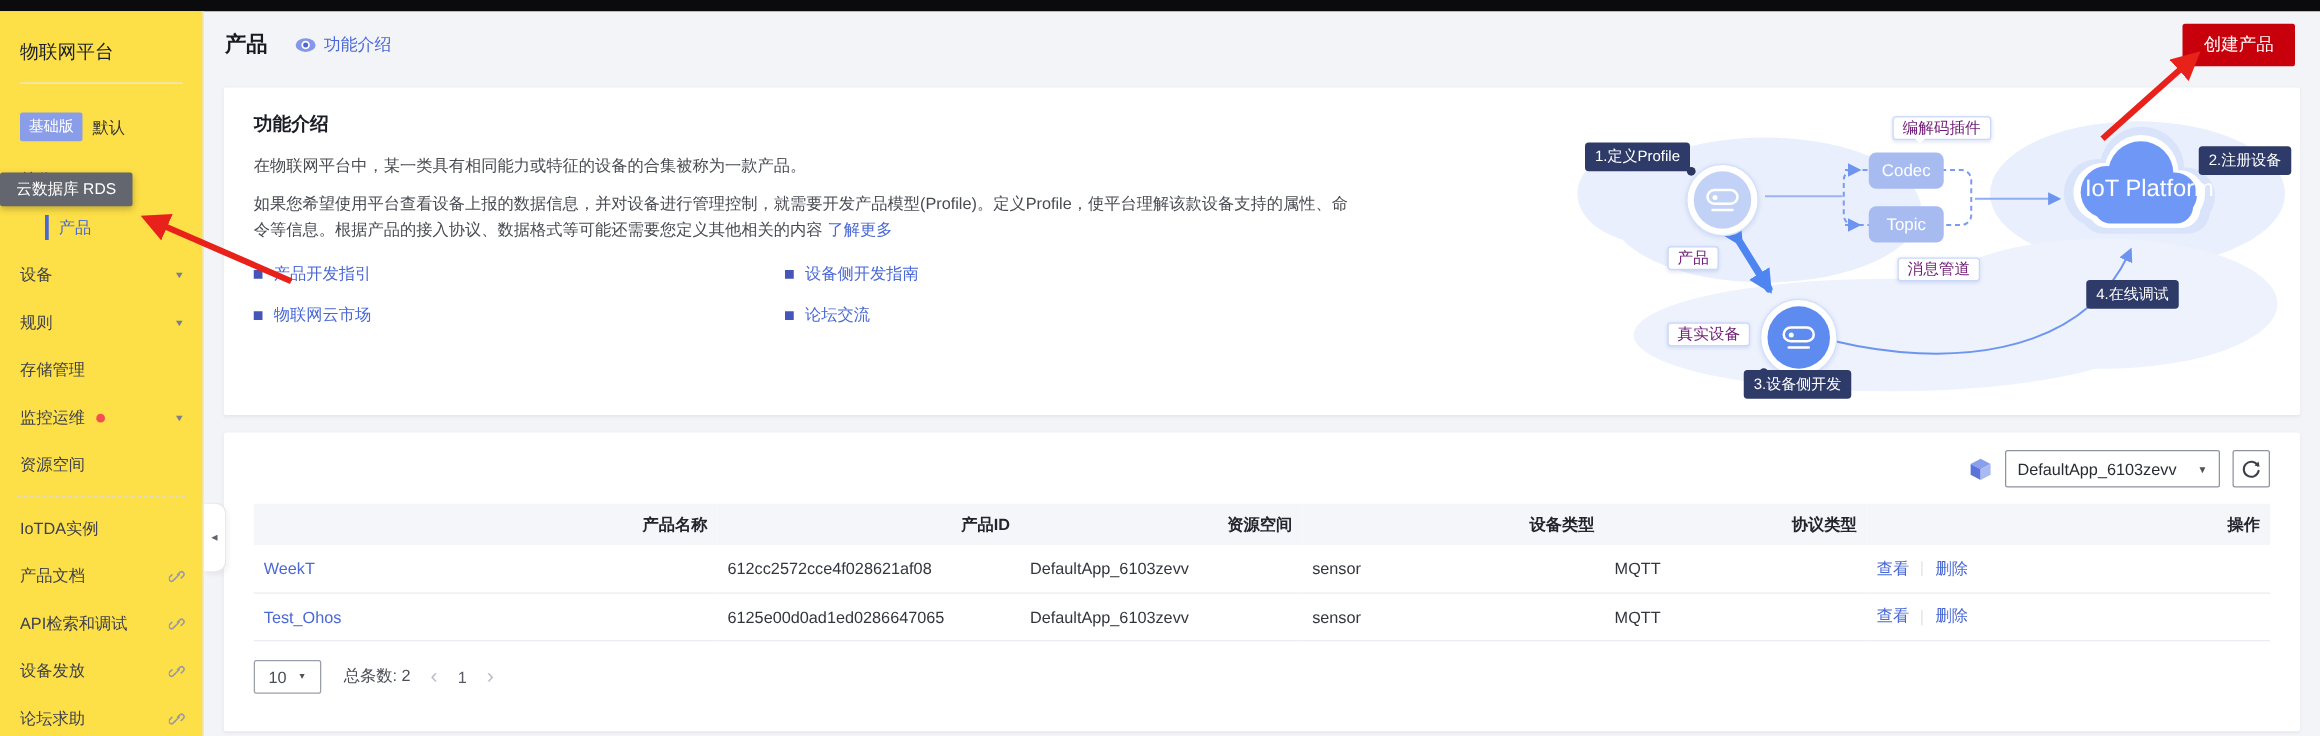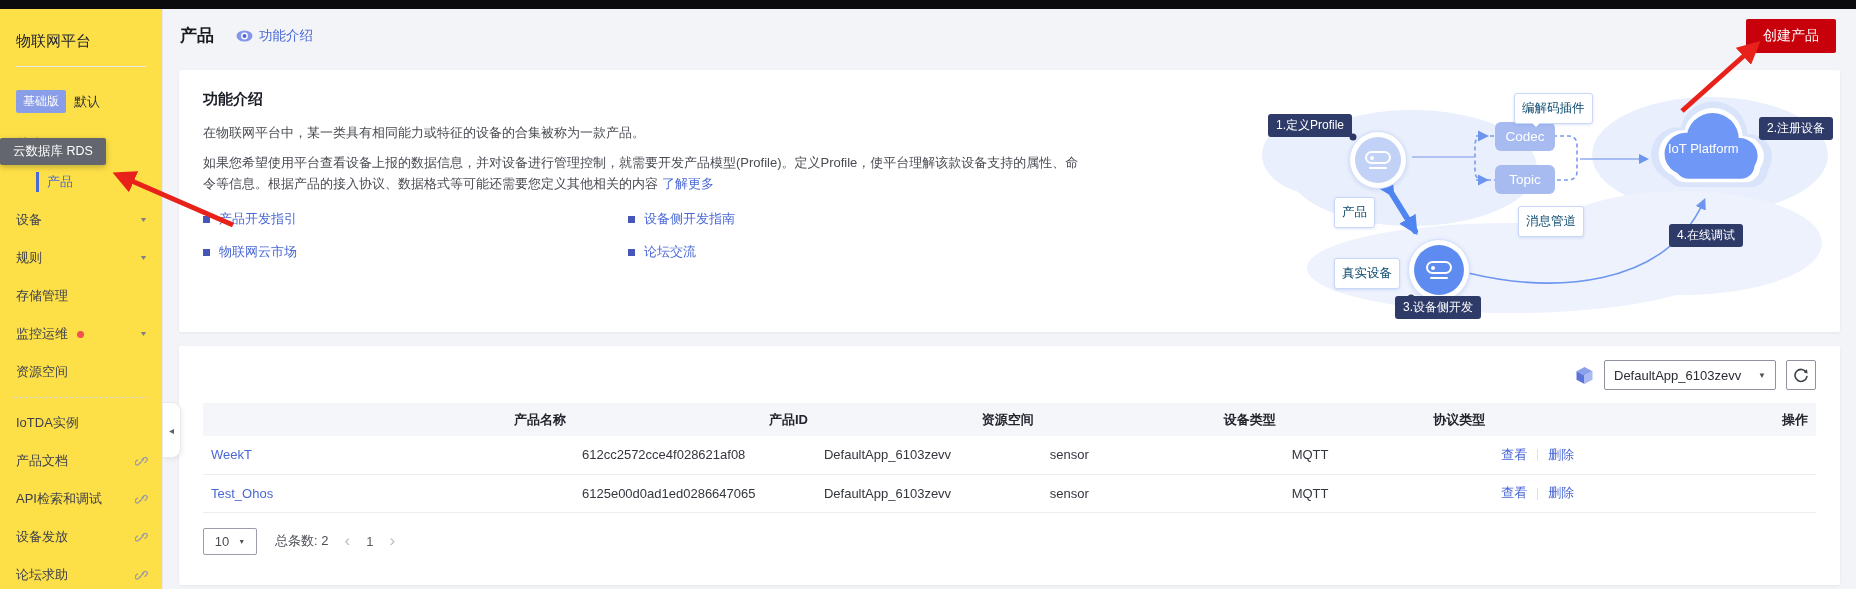--- a/index.html
+++ b/index.html
@@ -48,35 +48,35 @@
   .learn-more { color:#4a68d6; margin-left:4px; cursor:pointer; }
   .doc-links { margin-top:16px; display:grid; grid-template-columns:425px auto; row-gap:15px; width:900px; }
   .doc-link { display:flex; align-items:center; gap:9px; color:#4a68d6; font-size:13px; cursor:pointer; }
   .bullet { width:7px; height:7px; background:#4656b8; flex-shrink:0; }
 
   
   .diagram { position:absolute; top:23px; right:0; width:578px; height:228px; font-size:12.5px; }
   .diagram svg { overflow:visible; }
   .dg-bg { position:absolute; left:0; top:0; }
   .dbadge { position:absolute; background:#2e3a68; color:#fff; font-size:12px; padding:3px 8px; border-radius:3px; white-space:nowrap; z-index:4; }
-  .plabel { position:absolute; background:#fff; border:1px solid #c9d7f9; color:#0c4a6e; font-size:12.5px;
-    padding:6px 7px; border-radius:3px; box-shadow:0 1px 3px rgba(80,110,200,.18); white-space:nowrap; z-index:4; }
+  .plabel { position:absolute; background:#fff; border:1px solid #c9d7f9; color:#701a75; font-size:12.5px;
+    padding:0 7px; border-radius:3px; box-shadow:0 1px 3px rgba(80,110,200,.18); white-space:nowrap; z-index:4; }
   .bubble::after { content:''; position:absolute; bottom:-9px; left:16px; border:5px solid transparent; border-top-color:#fff; }
   .dbox { position:absolute; width:60px; height:29px; background:#a7bbf1; border-radius:6px; color:#fff;
     display:flex; align-items:center; justify-content:center; font-size:13.5px; z-index:3; }
   .dev-outer { position:absolute; border-radius:50%; background:#fff; border:1px solid #d4e0fa; z-index:3;
     box-shadow:0 1px 4px rgba(80,110,200,.2); }
   .dev-inner { position:absolute; inset:5px; border-radius:50%; display:flex; flex-direction:column;
     align-items:center; justify-content:center; gap:3px; }
   .light .dev-inner { background:#c2d2f6; }
   .dark  .dev-inner { background:#5d8bf0; }
   .dev-rect { width:26px; height:13px; border:2px solid #fff; border-radius:7px; position:relative; }
   .dev-rect::before { content:''; position:absolute; left:3px; top:2.5px; width:4px; height:4px; border-radius:50%; background:#fff; }
   .dev-line { width:18px; height:2px; background:#fff; border-radius:1px; }
-  .cloud-text { position:absolute; color:#fff; font-size:13px; z-index:4; }
+  .cloud-text { position:absolute; color:#fff; font-size:19px; z-index:4; }
 
   
   .table-card { margin:14px 16px 0; background:#fff; border-radius:2px; padding:14px 24px 16px; height:239px;
     box-shadow:0 1px 3px rgba(15,20,40,.06); }
   .table-toolbar { display:flex; justify-content:flex-end; align-items:center; gap:10px; }
   .app-select { width:172px; height:30px; border:1px solid #8f939f; border-radius:2px; display:flex; align-items:center;
     padding:0 9px; font-size:13px; color:#2a2c33; background:#fff; cursor:pointer; }
   .app-select .sel-caret { margin-left:auto; font-size:8px; color:#50525a; }
   .refresh-btn { width:30px; height:30px; border:1px solid #8f939f; border-radius:2px; background:#fff;
     display:flex; align-items:center; justify-content:center; cursor:pointer; }

